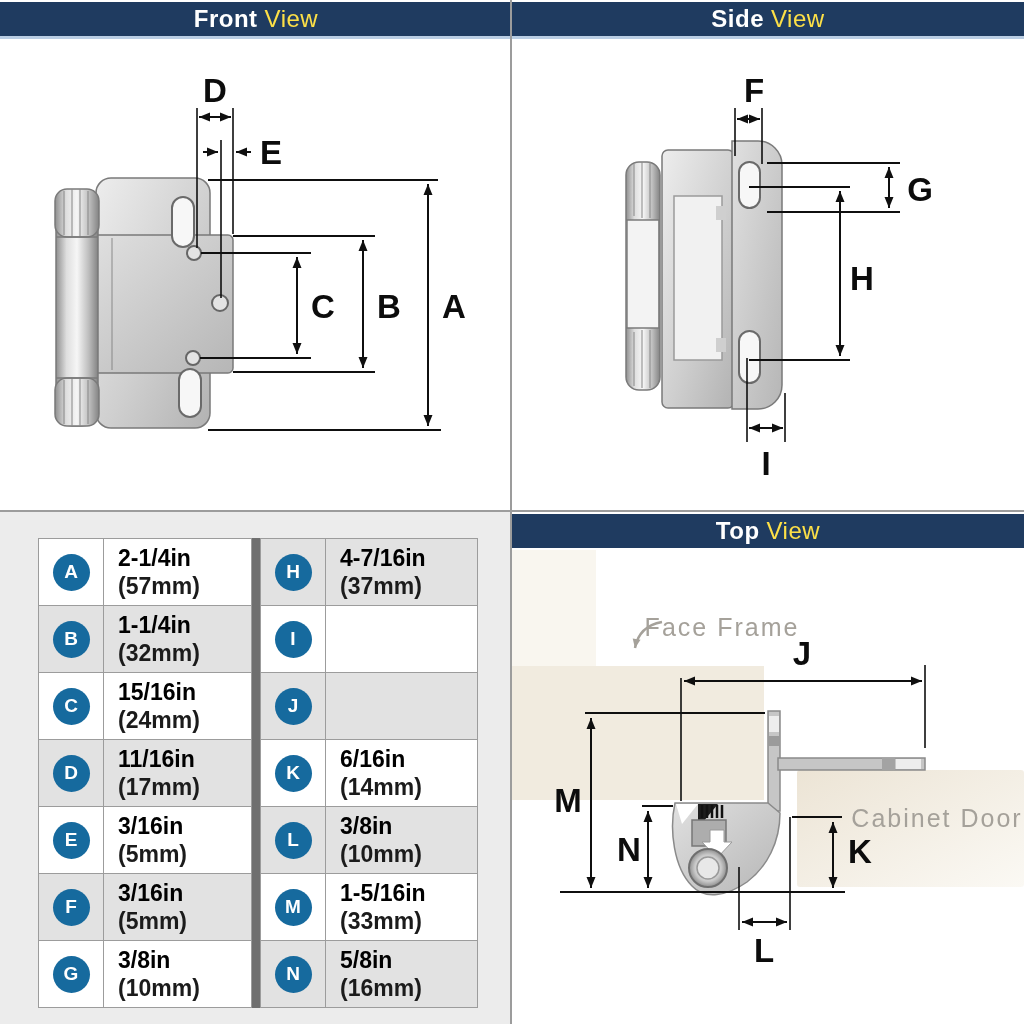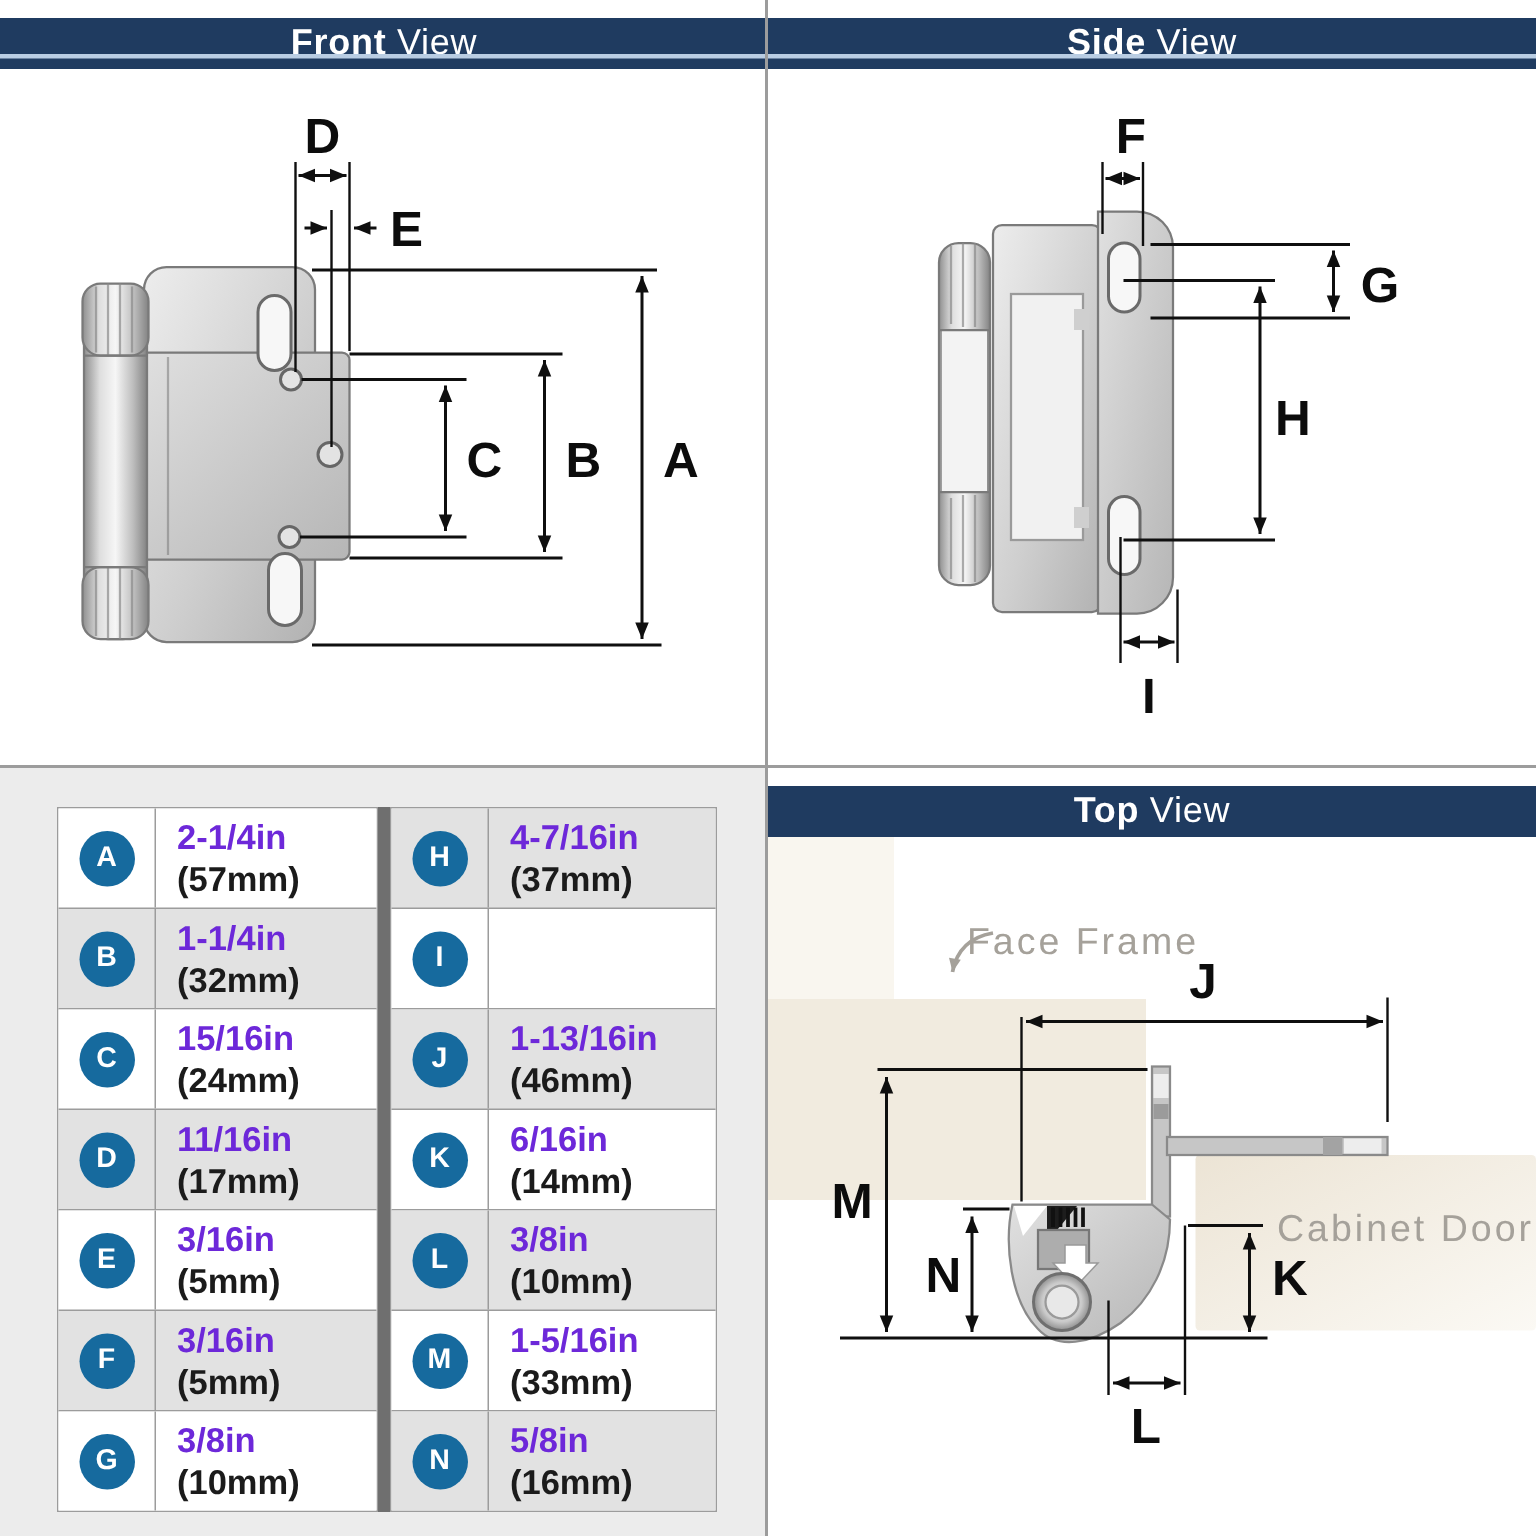--- a/index.html
+++ b/index.html
@@ -6,25 +6,25 @@
   #stage{position:relative;width:1024px;height:1024px;background:#fff;overflow:hidden;
          font-family:"Liberation Sans",sans-serif;}
   .quad{position:absolute;width:512px;height:512px;overflow:hidden;}
   #q-front{left:0;top:0;}
   #q-side{left:512px;top:0;}
   #q-table{left:0;top:512px;background:var(--panel-gray,#ececec);}
   #q-top{left:512px;top:512px;}
   .vline{position:absolute;left:510px;top:0;width:2px;height:1024px;background:#9c9c9c;z-index:6;}
   .hline{position:absolute;left:0;top:510px;width:1024px;height:2px;background:#9c9c9c;z-index:6;}
 
-  .vhead{position:absolute;left:0;top:12px;width:100%;height:34px;
+  .vhead{position:absolute;left:0;top:2px;width:100%;height:34px;
          background:var(--header-bg,#1f3b60);color:#fff;display:flex;align-items:center;
          justify-content:center;font-size:24px;letter-spacing:.5px;z-index:3;}
   .vhead .b{font-weight:700;}
-  .vhead .l{font-weight:400;margin-left:7px;color:#ffffff;}
+  .vhead .l{font-weight:400;margin-left:7px;color:#fde047;}
   .accent{position:absolute;left:0;top:36px;width:100%;height:3px;
           background:var(--accent-line,#b9cde3);z-index:3;}
 
   svg.diagram{position:absolute;left:0;top:0;}
   text.dim{font-family:"Liberation Sans",sans-serif;font-size:33px;font-weight:700;
            fill:#0c0c0c;text-anchor:middle;}
   text.anno{font-family:"Liberation Sans",sans-serif;font-size:25px;font-weight:400;
             fill:var(--label-gray,#a5a19a);text-anchor:middle;letter-spacing:2px;}
   .dimline{stroke:#0f0f0f;stroke-width:2;fill:none;}
   .thinline{stroke:#0f0f0f;stroke-width:1.6;fill:none;}
@@ -38,21 +38,21 @@
   .t-row:last-child{border-bottom:none;}
   .t-row.gray{background:var(--row-gray,#e2e2e2);}
   .t-row.white{background:#fff;}
   .badge-cell{width:64px;display:flex;align-items:center;justify-content:center;
               border-right:1px solid #9c9c9c;}
   .badge{width:37px;height:37px;border-radius:50%;background:var(--badge-blue,#166a9e);
          color:#fff;font-weight:700;font-size:19px;display:flex;align-items:center;
          justify-content:center;}
   .val-cell{flex:1;display:flex;flex-direction:column;justify-content:center;
             padding-left:14px;}
-  .val-in{font-size:23px;font-weight:700;color:#6d28d9;line-height:28px;}
+  .val-in{font-size:23px;font-weight:700;color:#000000;line-height:28px;}
   .val-mm{font-size:23px;font-weight:700;color:#1b1b1b;line-height:28px;}
 </style>
 </head>
 <body>
 
 <div id="stage">
   <div class="vline"></div>
   <div class="hline"></div>
 
   <div class="quad" id="q-front">
@@ -260,24 +260,20 @@
         </div>
         <div class="t-row white">
           <div class="badge-cell">
               <span class="badge">I</span>
             </div>
         </div>
         <div class="t-row gray">
           <div class="badge-cell">
               <span class="badge">J</span>
             </div>
-          <div class="val-cell">
-              <div class="val-in">1-13/16in</div>
-              <div class="val-mm">(46mm)</div>
-            </div>
         </div>
         <div class="t-row white">
           <div class="badge-cell">
               <span class="badge">K</span>
             </div>
           <div class="val-cell">
               <div class="val-in">6/16in</div>
               <div class="val-mm">(14mm)</div>
             </div>
         </div>

